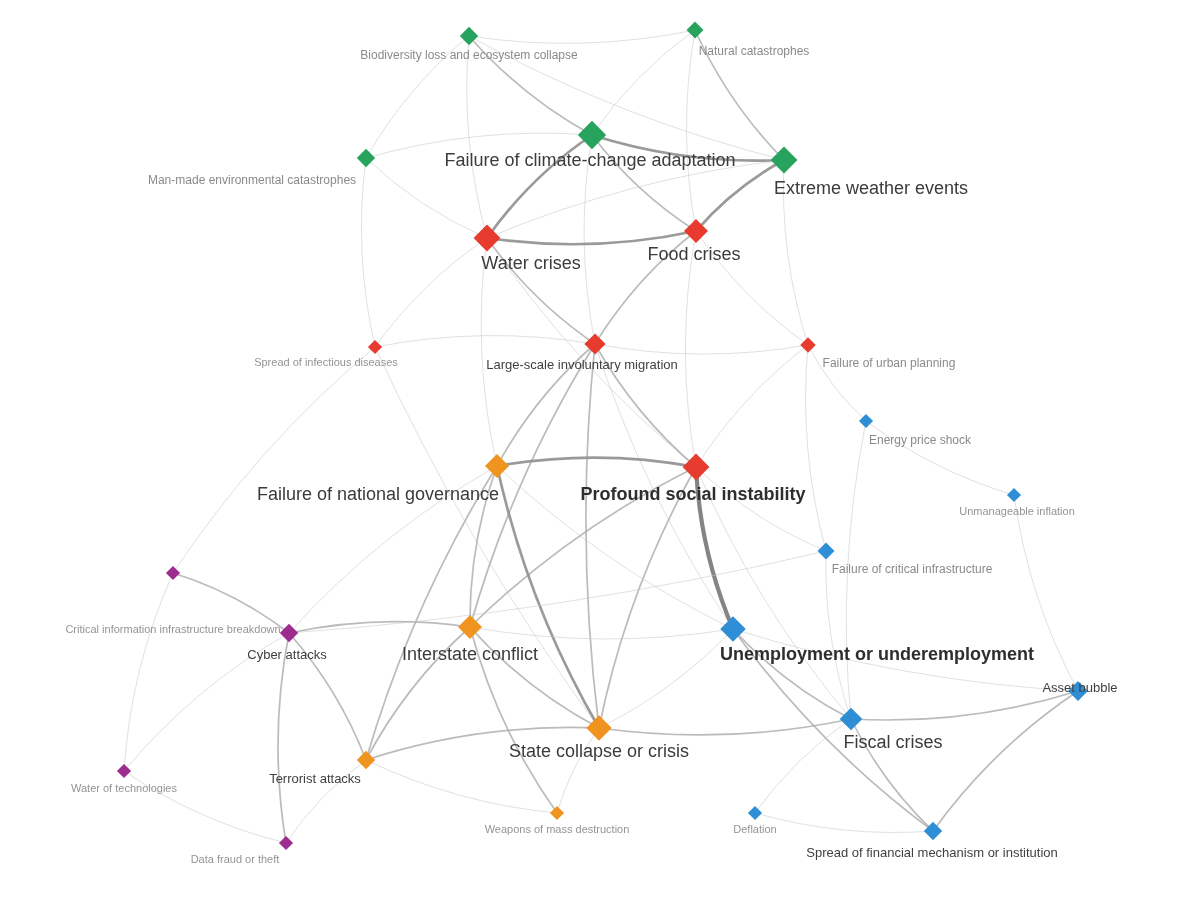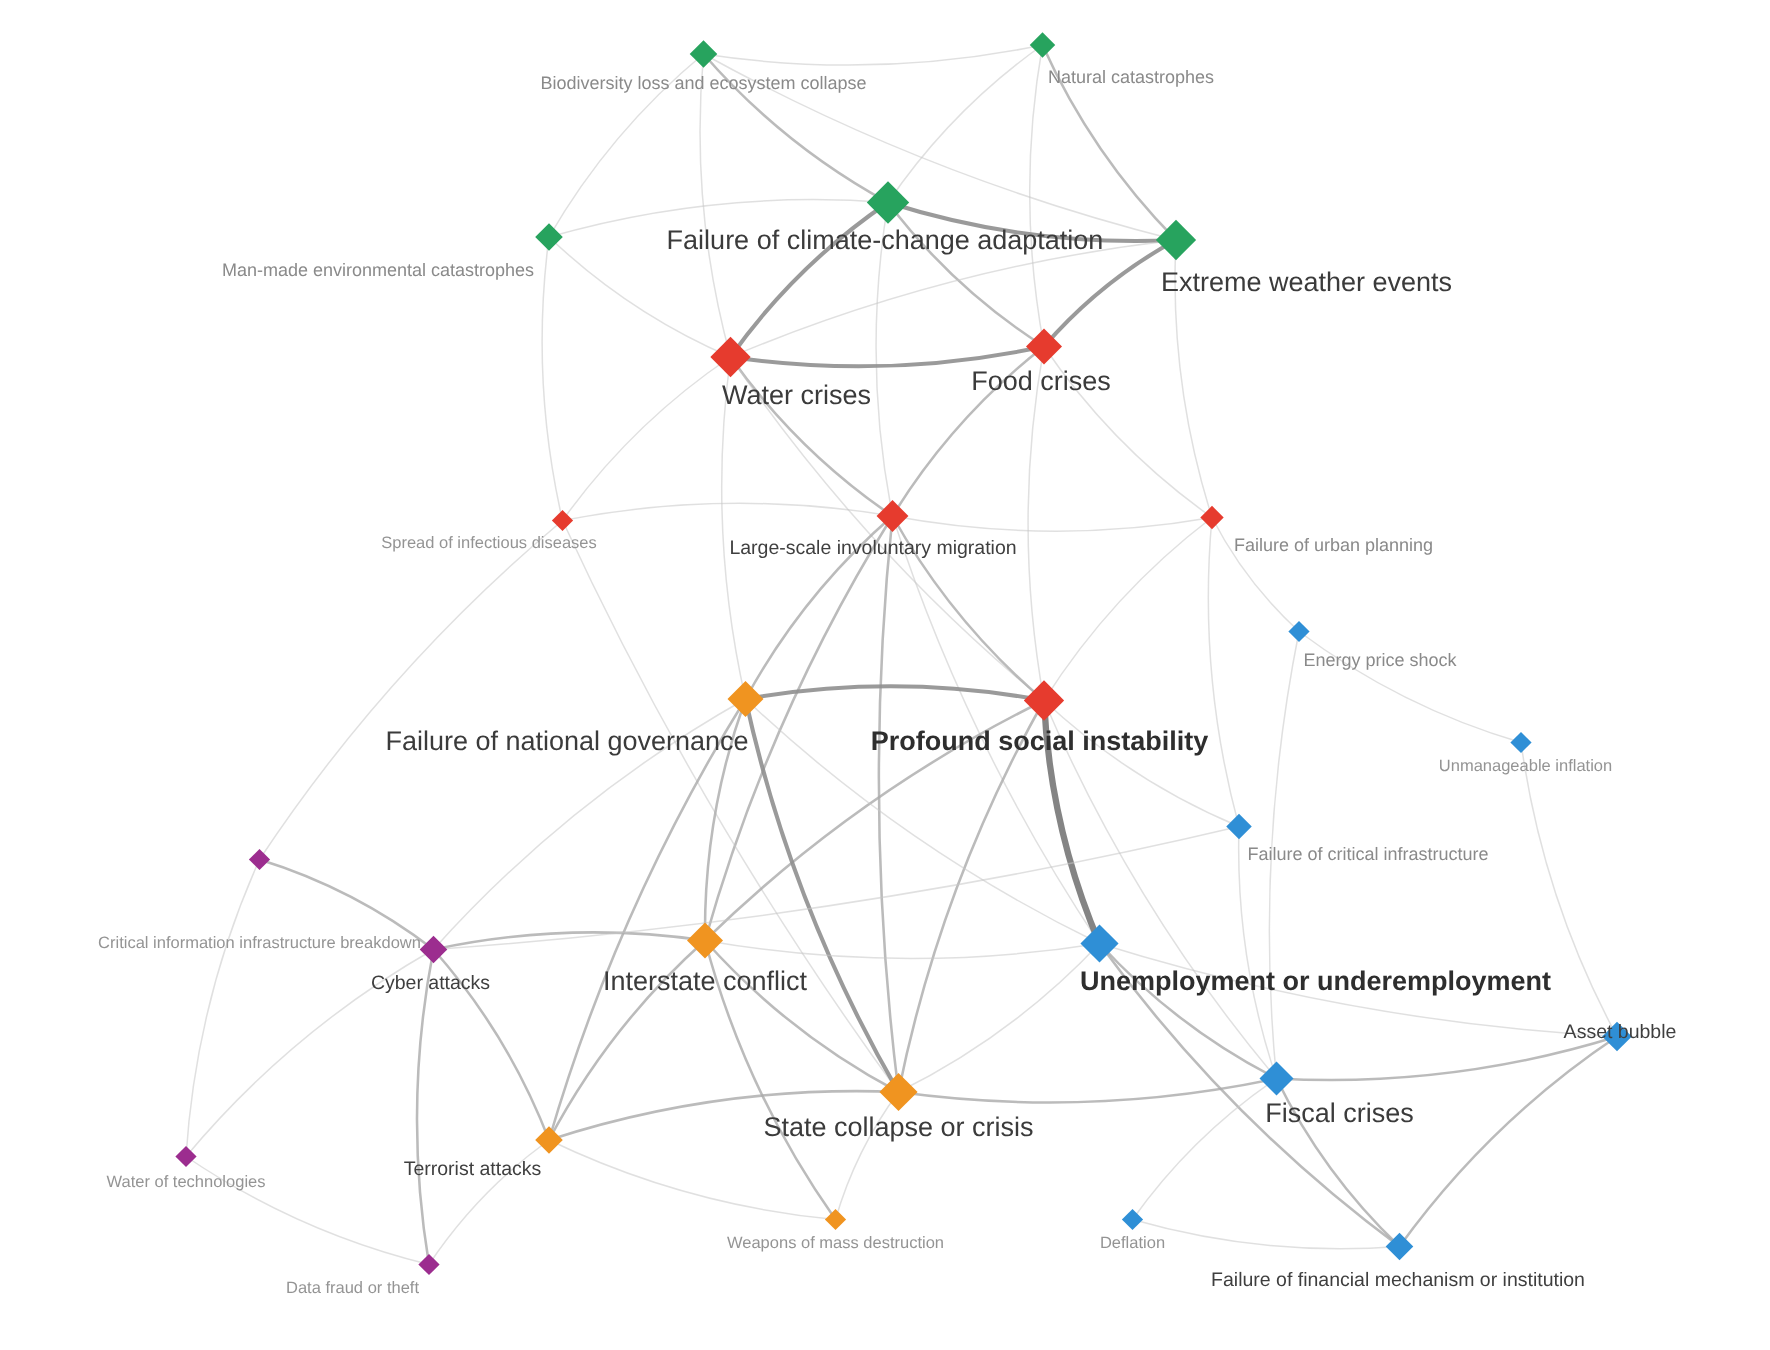--- a/index.html
+++ b/index.html
@@ -145,21 +145,21 @@
       <div class="label sm" style="left: 912px; top: 562px;">Failure of critical infrastructure</div>
       <div class="node" title="Unemployment or underemployment" style="left: 733px; top: 629px; width: 18px; height: 18px; background: rgb(47, 143, 214);"></div>
       <div class="label lg bold" style="left: 877px; top: 644px;">Unemployment or underemployment</div>
       <div class="node" title="Asset bubble" style="left: 1078px; top: 691px; width: 14px; height: 14px; background: rgb(47, 143, 214);"></div>
       <div class="label md" style="left: 1080px; top: 680px;">Asset bubble</div>
       <div class="node" title="Fiscal crises" style="left: 851px; top: 719px; width: 16px; height: 16px; background: rgb(47, 143, 214);"></div>
       <div class="label lg" style="left: 893px; top: 732px;">Fiscal crises</div>
       <div class="node" title="Deflation" style="left: 755px; top: 813px; width: 10px; height: 10px; background: rgb(47, 143, 214);"></div>
       <div class="label xs" style="left: 755px; top: 823px;">Deflation</div>
       <div class="node" title="Failure of financial mechanism or institution" style="left: 933px; top: 831px; width: 13px; height: 13px; background: rgb(47, 143, 214);"></div>
-      <div class="label md" style="left: 932px; top: 845px;">Failure of financial mechanism or institution</div>
+      <div class="label md" style="left: 932px; top: 845px;">Spread of financial mechanism or institution</div>
       <div class="node" title="Critical information infrastructure breakdown" style="left: 173px; top: 573px; width: 10px; height: 10px; background: rgb(156, 45, 143);"></div>
       <div class="label xs" style="left: 173px; top: 583px; margin-top: 40px;">Critical information infrastructure breakdown</div>
       <div class="node" title="Cyber attacks" style="left: 289px; top: 633px; width: 13px; height: 13px; background: rgb(156, 45, 143);"></div>
       <div class="label md" style="left: 287px; top: 647px;">Cyber attacks</div>
       <div class="node" title="Misuse of technologies" style="left: 124px; top: 771px; width: 10px; height: 10px; background: rgb(156, 45, 143);"></div>
       <div class="label xs" style="left: 124px; top: 782px;">Water of technologies</div>
       <div class="node" title="Data fraud or theft" style="left: 286px; top: 843px; width: 10px; height: 10px; background: rgb(156, 45, 143);"></div>
       <div class="label xs" style="left: 235px; top: 853px;">Data fraud or theft</div>
     </div>
 </div>

